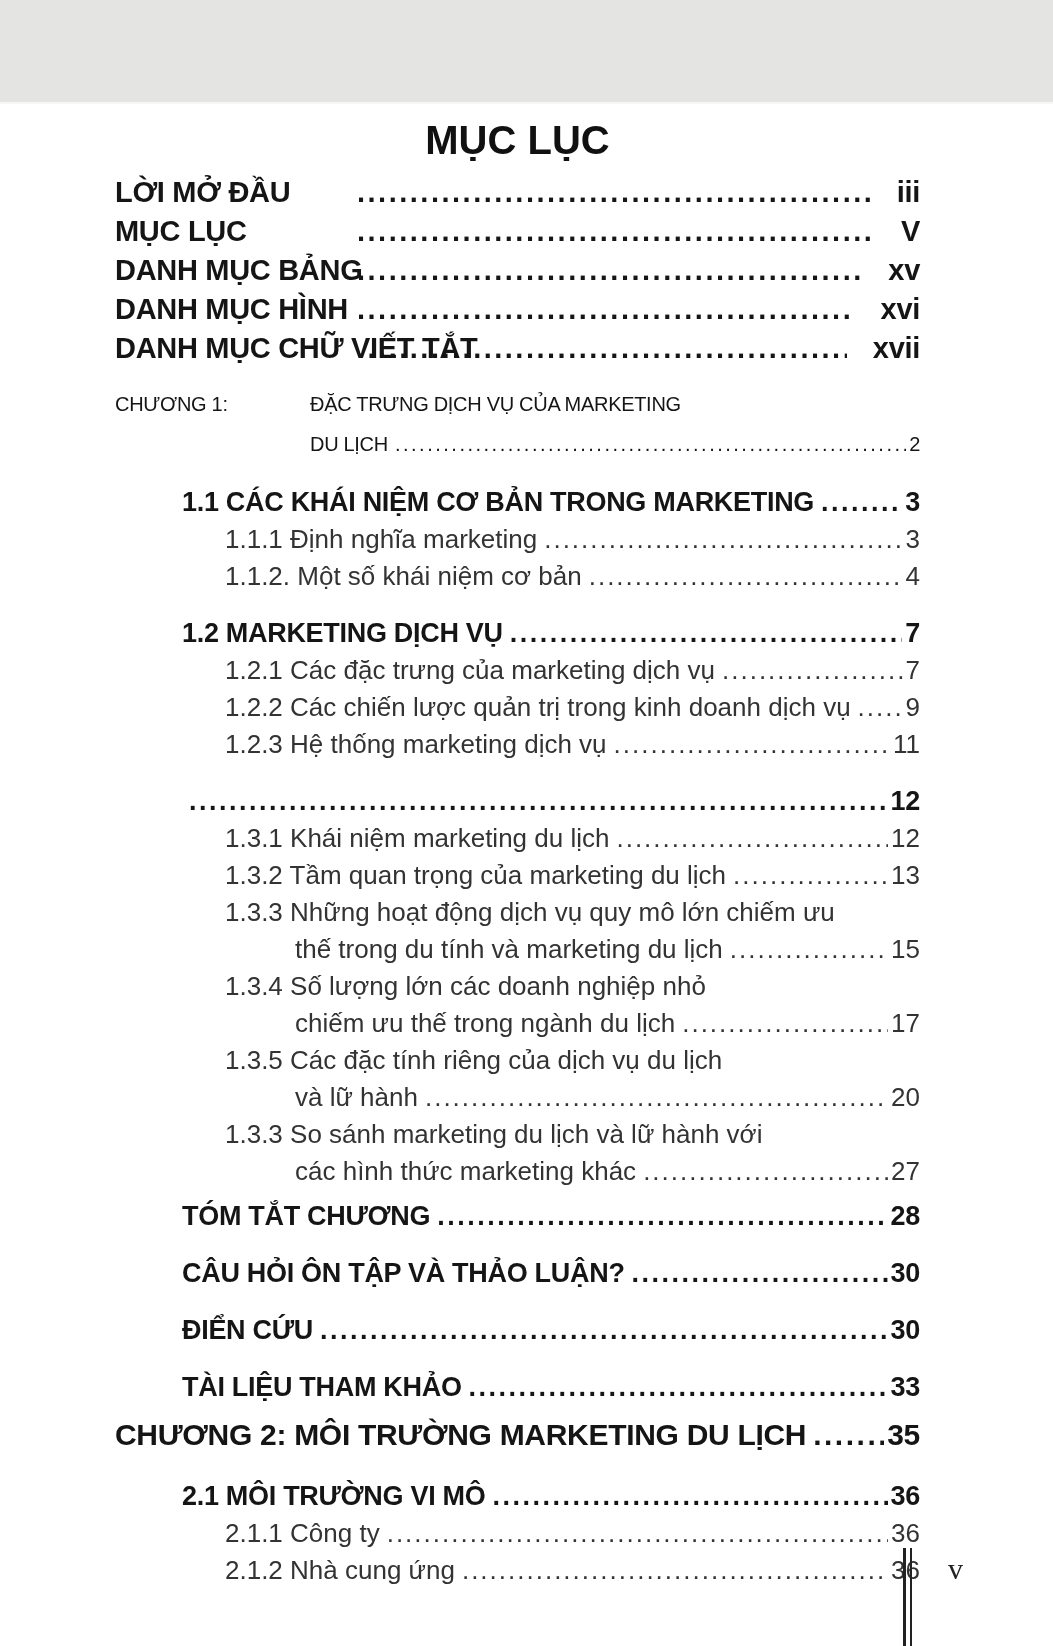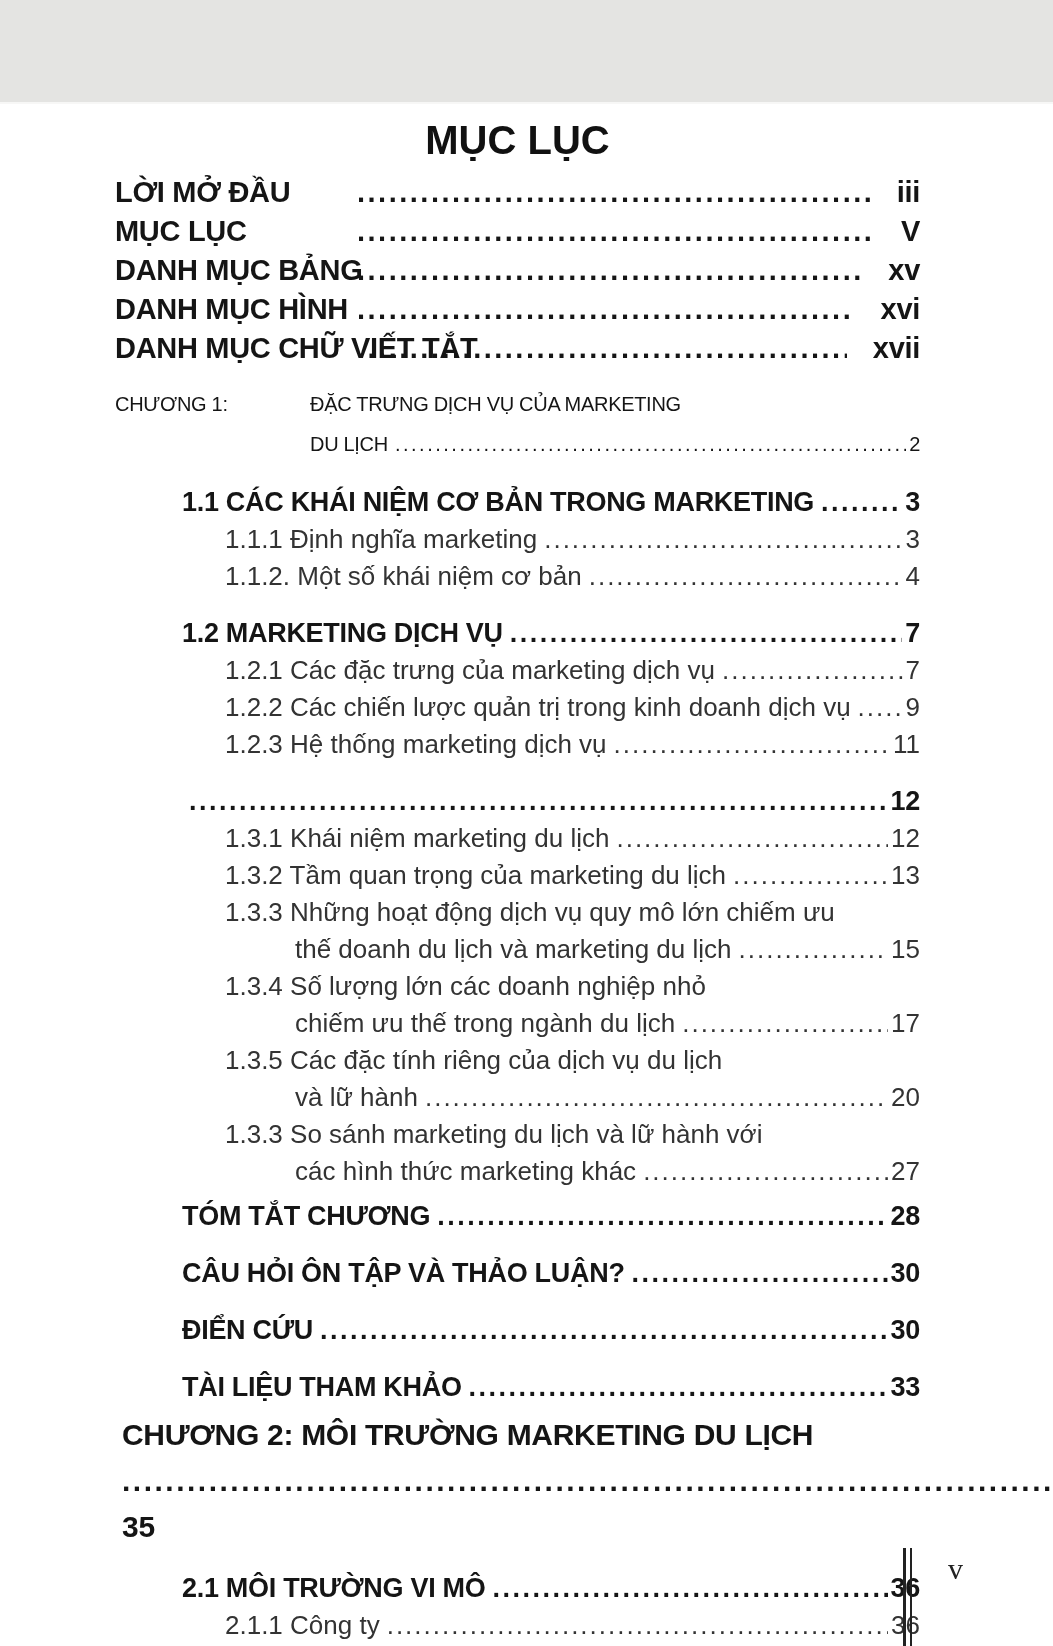--- a/index.html
+++ b/index.html
@@ -40,21 +40,21 @@
   .ch1-line2{line-height:40px;justify-content:space-between;}
   
   .sec{font-weight:bold;font-size:27px;padding-left:67px;letter-spacing:-0.3px;margin-top:20px;}
   .sub{font-size:26px;color:#333;padding-left:110px;}
   .sub .leader::after{letter-spacing:2px;}
   .cont{font-size:26px;color:#333;padding-left:180px;}
   .cont .leader::after{letter-spacing:2px;}
   .gap4{}
   .gap8{margin-top:8px;}
   
-  .ch2{font-weight:bold;font-size:30px;line-height:46px;margin-top:6px;letter-spacing:-0.3px;flex-direction:column;}
+  .ch2{font-weight:bold;font-size:30px;line-height:46px;margin-top:6px;letter-spacing:-0.3px;}
   
   .corner-rule{
     position:absolute;left:903px;top:1548px;height:98px;width:4px;
     border-left:3px solid #222;border-right:2px solid #222;
   }
   .page-num{
     position:absolute;left:948px;top:1552px;
     font-family:"Liberation Serif",serif;font-size:30px;color:#222;
   }
 </style>
@@ -152,21 +152,21 @@
   </div>
   <div class="row sub">
     <span class="t">1.3.2 Tầm quan trọng của marketing du lịch</span>
     <span class="leader"></span>
     <span class="pg">13</span>
   </div>
   <div class="row sub">
     <span class="t">1.3.3 Những hoạt động dịch vụ quy mô lớn chiếm ưu</span>
   </div>
   <div class="row cont">
-    <span class="t">thế doanh du lịch và marketing du lịch</span>
+    <span class="t">thế trong du tính và marketing du lịch</span>
     <span class="leader"></span>
     <span class="pg">15</span>
   </div>
   <div class="row sub">
     <span class="t">1.3.4 Số lượng lớn các doanh nghiệp nhỏ</span>
   </div>
   <div class="row cont">
     <span class="t">chiếm ưu thế trong ngành du lịch</span>
     <span class="leader"></span>
     <span class="pg">17</span>

